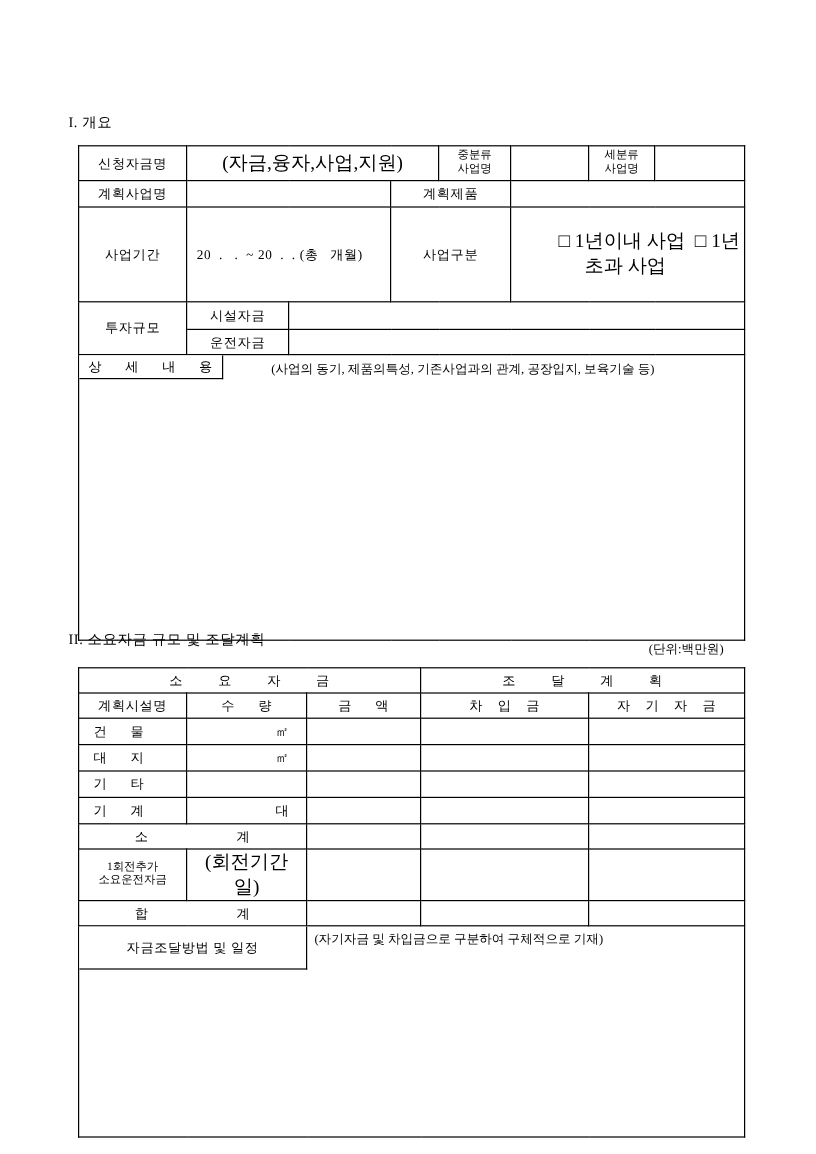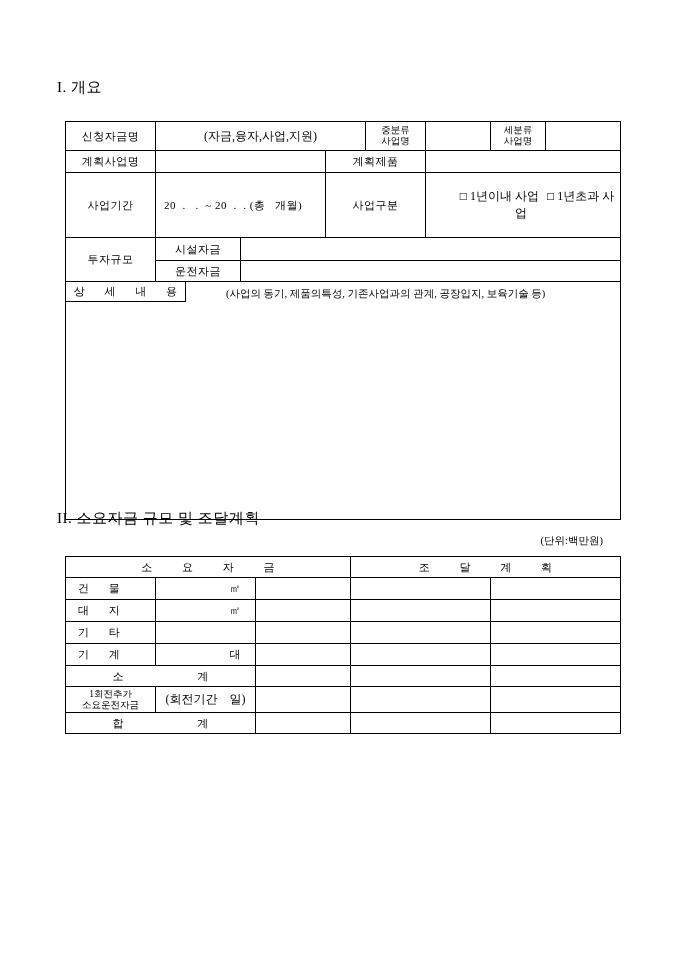--- a/index.html
+++ b/index.html
@@ -2,34 +2,34 @@
 <html><head>
 <meta charset="utf-8">
 <style>
   * { margin:0; padding:0; box-sizing:border-box; }
   html,body { background:#ffffff; }
   body {
     width:680px; height:962px; position:relative; overflow:hidden;
     font-family:"Liberation Serif","DejaVu Serif",serif;
     color:#000;
   }
-  .heading { position:absolute; font-size:15px; letter-spacing:0.5px; }
+  .heading { position:absolute; font-size:12px; letter-spacing:0.5px;margin-top:16px; }
   .h1 { left:57px; top:78px; }
   .h2 { left:57px; top:509px; }
   .unit-note { position:absolute; right:77px; top:534px; font-size:10.5px; }
 
   table { position:absolute; border-collapse:collapse; table-layout:fixed; }
   .t1 { left:65px; top:121px; width:555px; }
   .t2 { left:65px; top:556px; width:555px; }
   td {
     border:1px solid #000; font-size:11px; text-align:center; vertical-align:middle;
     padding:0 2px; overflow:hidden; white-space:pre-wrap; letter-spacing:0.5px;
   }
   .xs { font-size:9.5px; line-height:1.15; letter-spacing:0; }
-  .s10 { font-size:12px; letter-spacing:0; }
+  .s10 { font-size:16px; letter-spacing:0; }
   .left { text-align:left; padding-left:8px; }
   .rowlabel { text-align:left; padding-left:12px; }
   .unitcell { text-align:right; padding-right:14px; }
 
   
   .sp-xl { word-spacing:70px; }
   .sp-lg { word-spacing:26px; }
   .sp-md { word-spacing:16px; }
   .sp-sm { word-spacing:9px;  }
 
@@ -120,20 +120,27 @@
         <col style="width:100px">
         <col style="width:95px">
         <col style="width:140px">
         <col style="width:130px">
     </colgroup>
     <tbody>
         <tr style="height:21px">
       <td colspan="3" class="sp-lg">소 요 자 금</td>
       <td colspan="2" class="sp-lg">조 달 계 획</td>
     </tr>
+    <tr style="height:21px">
+      <td>계획시설명</td>
+      <td class="sp-md">수 량</td>
+      <td class="sp-md">금 액</td>
+      <td class="sp-sm">차 입 금</td>
+      <td class="sp-sm">자 기 자 금</td>
+    </tr>
     <tr style="height:22px">
       <td class="rowlabel sp-md">건 물</td>
       <td class="unitcell">㎡</td>
       <td></td>
       <td></td>
       <td></td>
     </tr>
     <tr style="height:22px">
       <td class="rowlabel sp-md">대 지</td>
       <td class="unitcell">㎡</td>
@@ -168,16 +175,24 @@
       <td></td>
       <td></td>
       <td></td>
     </tr>
     <tr style="height:21px">
       <td colspan="2" class="sp-xl">합 계</td>
       <td></td>
       <td></td>
       <td></td>
     </tr>
+    <tr style="height:176px">
+      <td colspan="5" class="open-cell">
+        <div class="tab-box method-tab">
+          <span>자금조달방법 및 일정</span>
+        </div>
+        <div class="open-note method-note">(자기자금 및 차입금으로 구분하여 구체적으로 기재)</div>
+      </td>
+    </tr>
   </tbody>
     </table>
 
 </div>
 
 </body></html>

